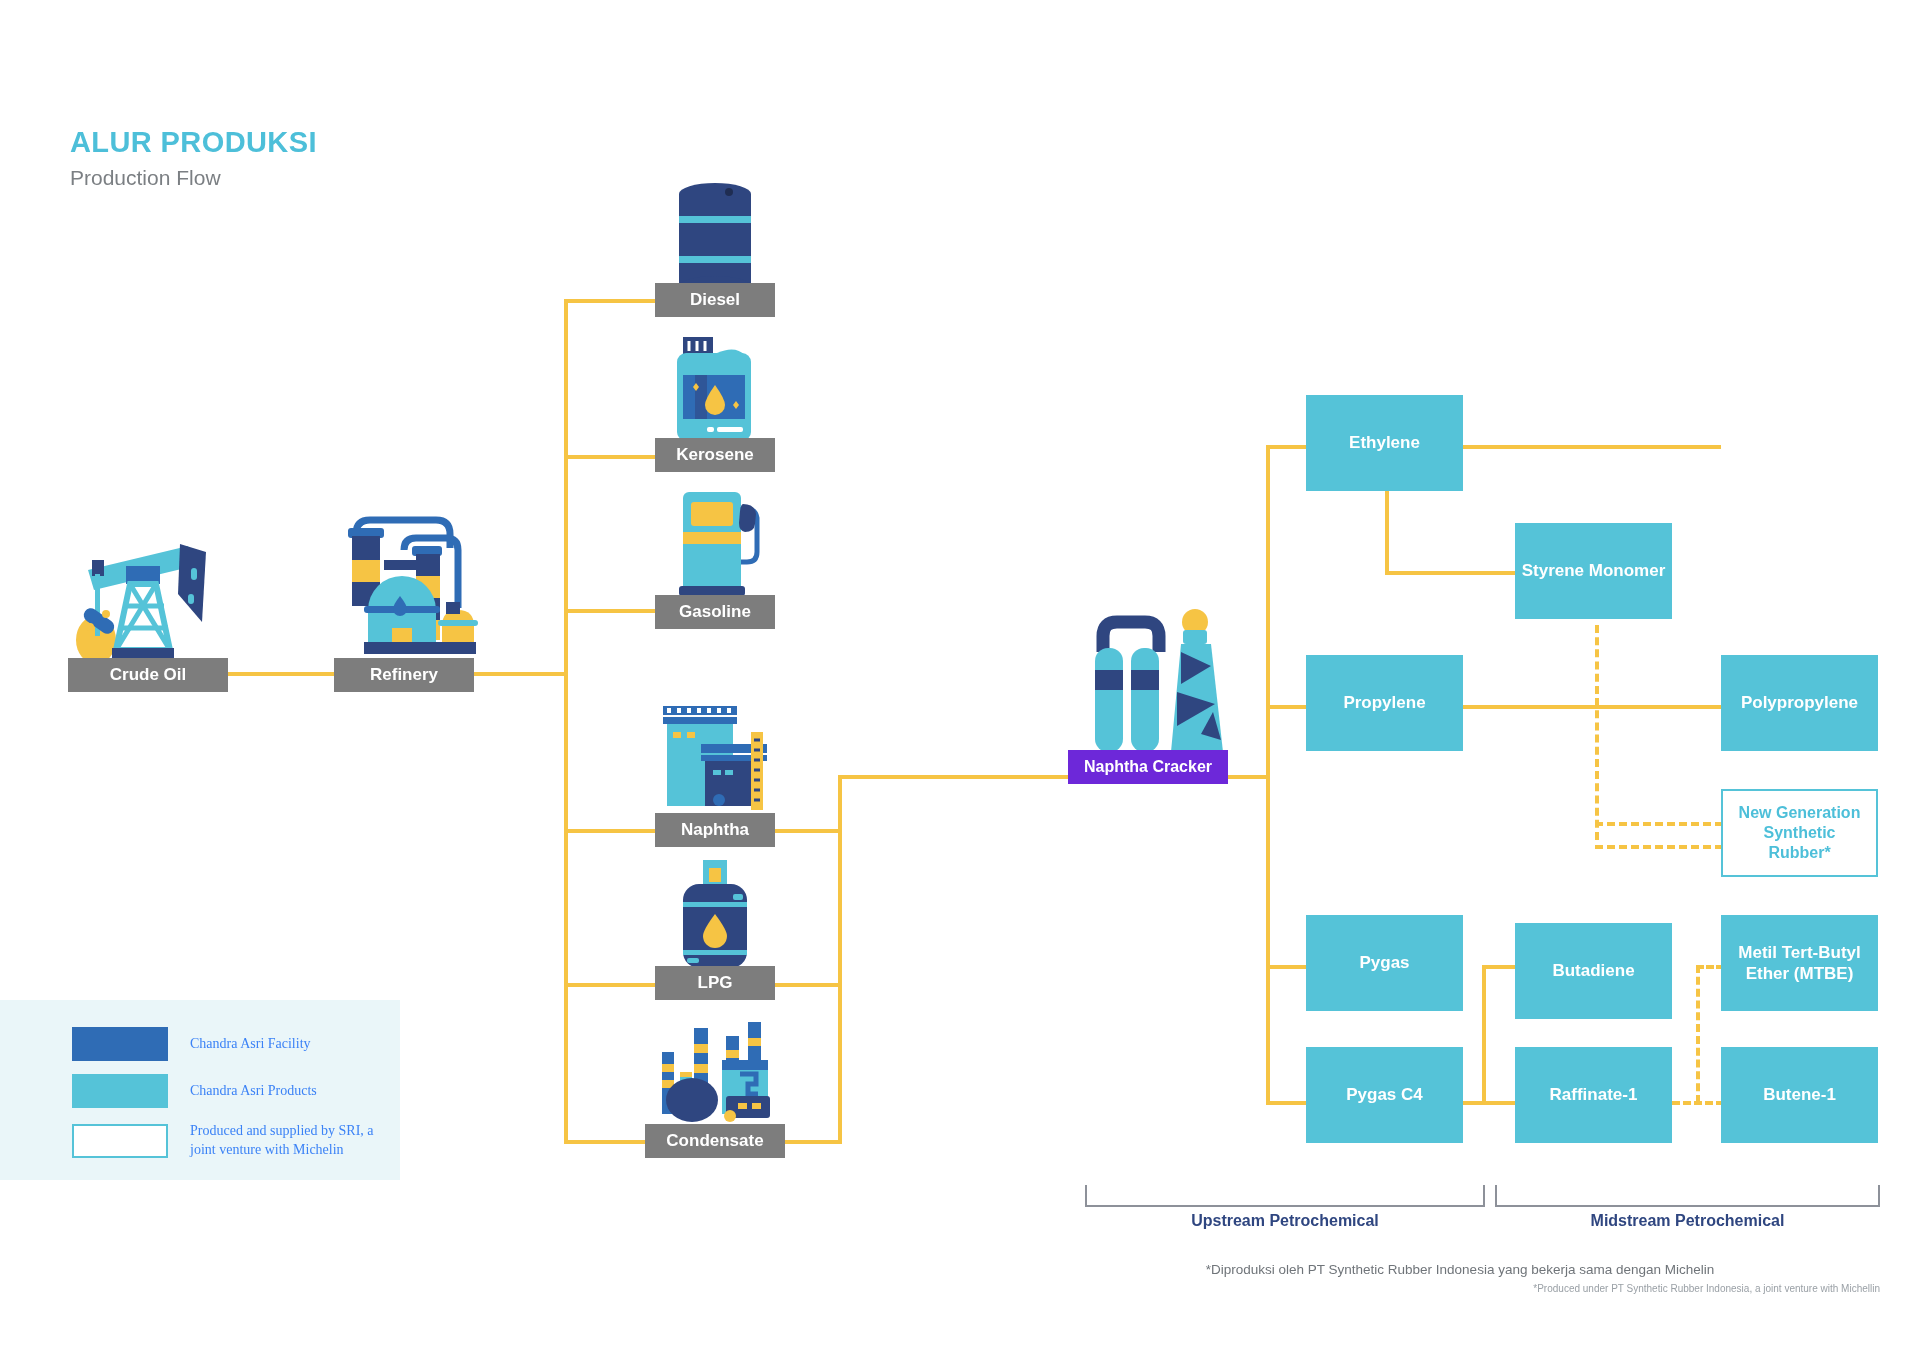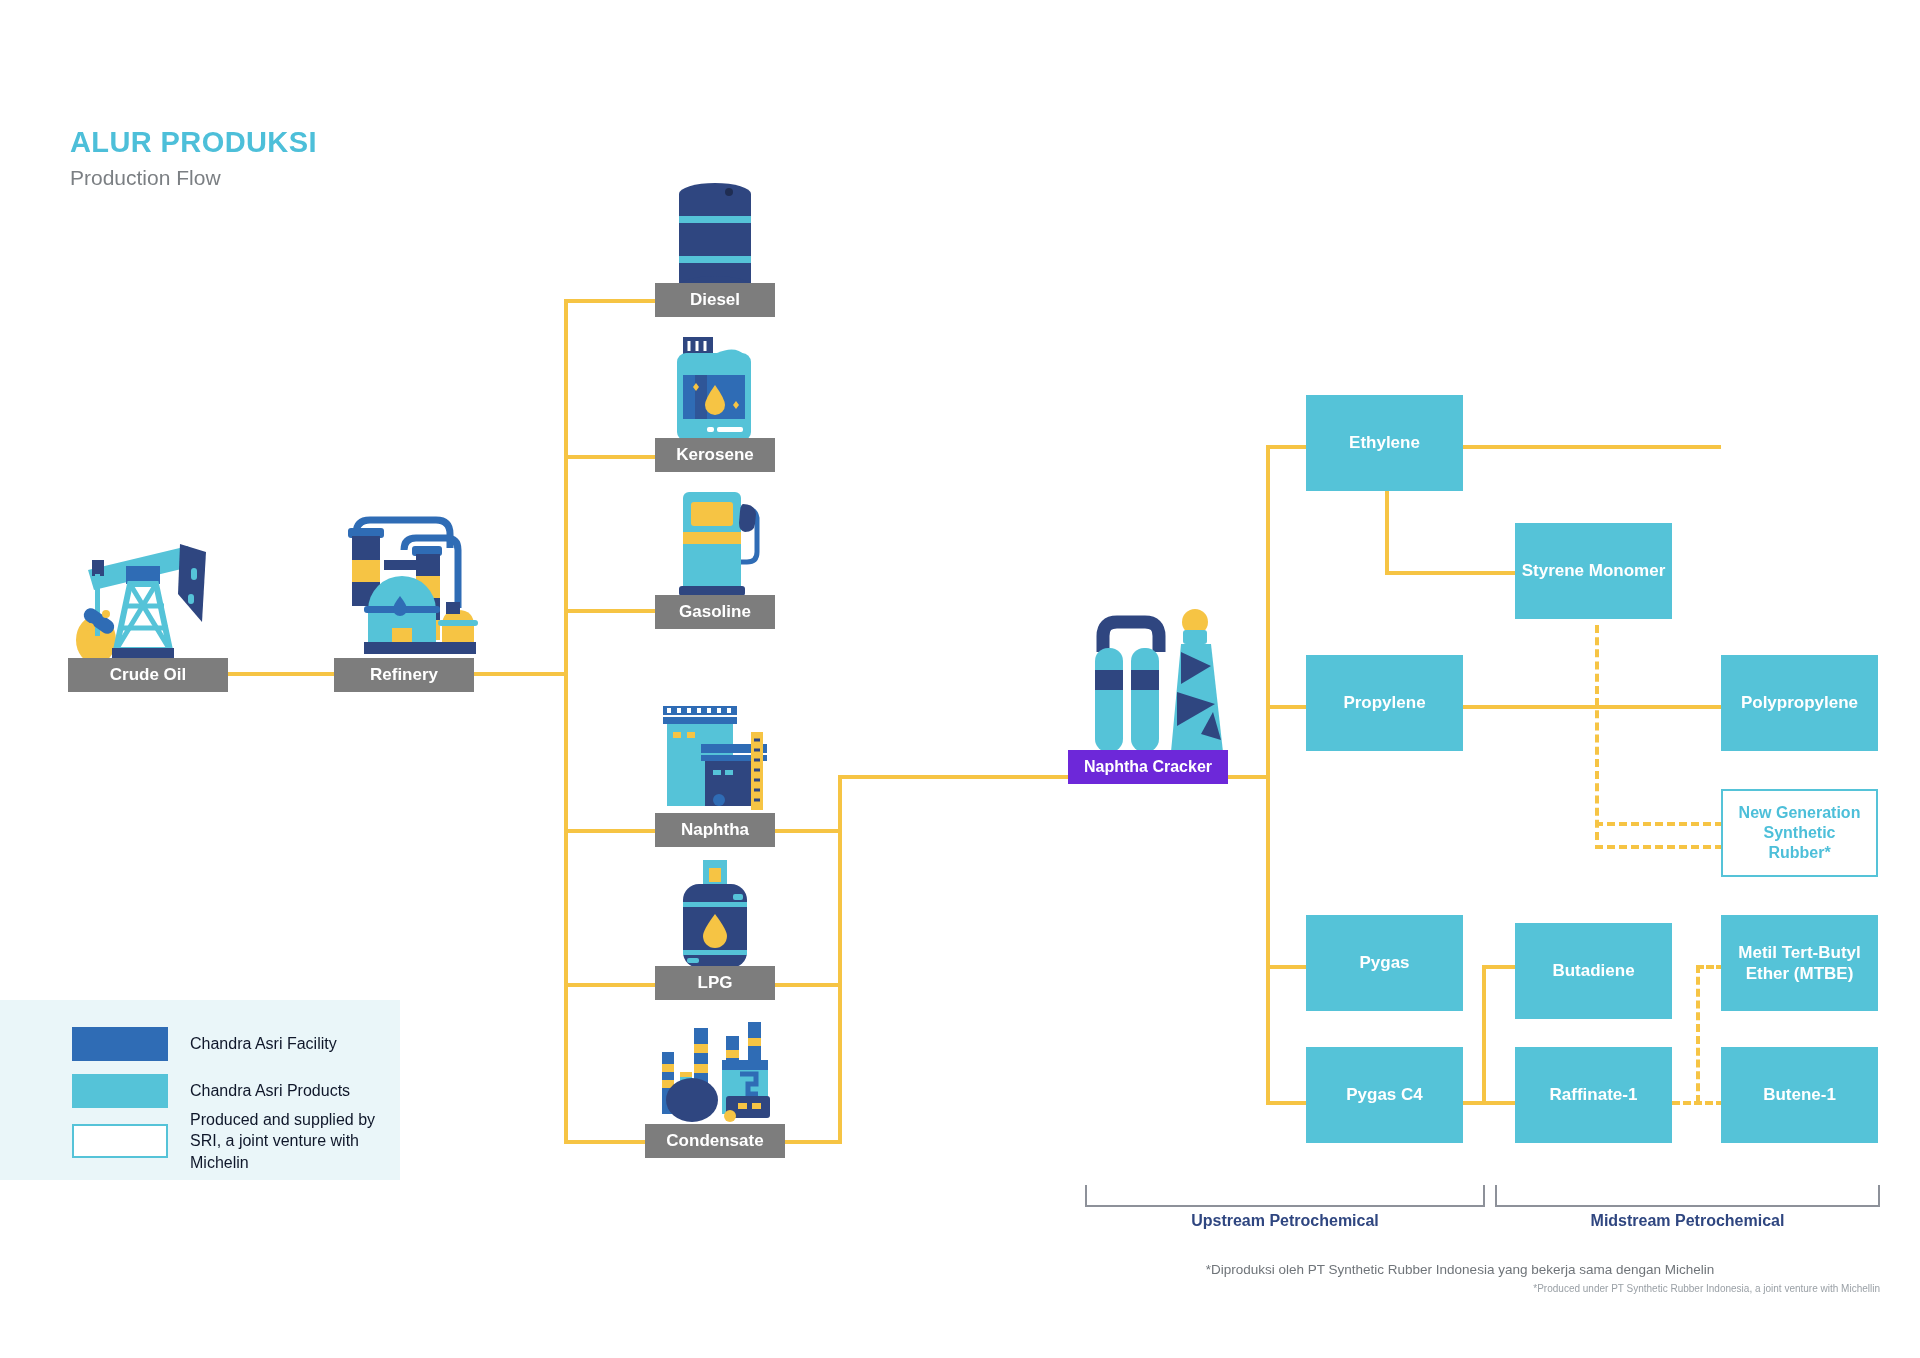--- a/index.html
+++ b/index.html
@@ -27,21 +27,21 @@
   .box-navy{background:#6d28d9;}
   .box-outline{background:#ffffff;border:2px solid #55c3d8;color:#4dbfd9;font-size:16px;}
 
   
   .legend-panel{left:0;top:1000px;width:400px;height:180px;background:#eaf6f9;}
   .legend-row{display:flex;align-items:center;}
   .sw{width:96px;height:34px;flex:none;margin-right:22px;}
   .sw-navy{background:#2f6cb5;}
   .sw-teal{background:#55c3d8;}
   .sw-out{background:#ffffff;border:2px solid #55c3d8;box-sizing:border-box;}
-  .legend-txt{font-size:16px;color:#0f172a;line-height:1.35;}
+  .legend-txt{font-size:14px;color:#3b82f6;line-height:1.35;font-family:Liberation Serif, serif;}
 
   
   .brk{border-left:2px solid #8d9199;border-right:2px solid #8d9199;border-bottom:2px solid #8d9199;
        box-sizing:border-box;height:22px;}
   .brk-label{font-size:16px;font-weight:bold;color:#2f4680;text-align:center;}
 
   
   .fn1{font-size:13.5px;color:#6f7479;text-align:center;width:100%;}
   .fn2{font-size:10px;color:#9aa0a6;text-align:right;width:100%;}
 

